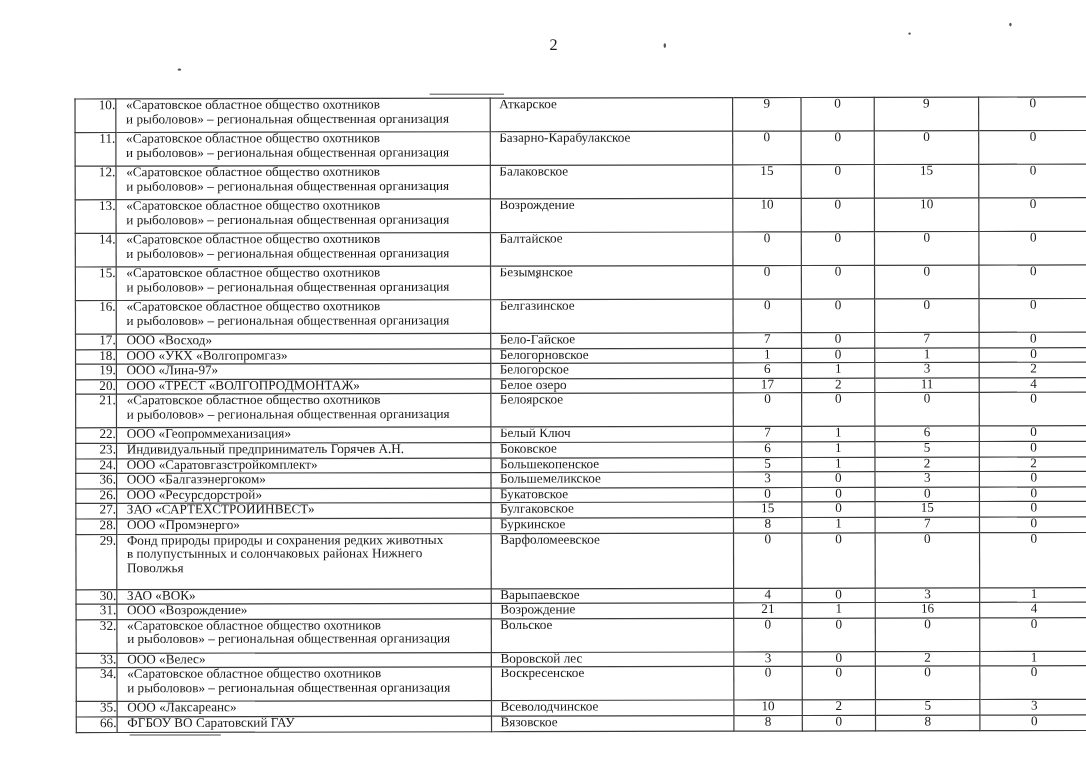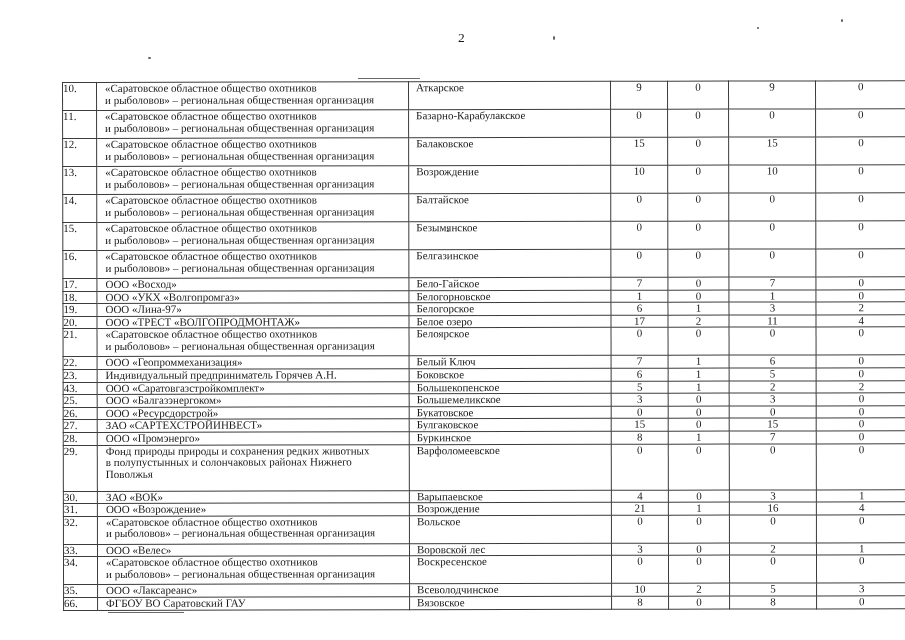--- a/index.html
+++ b/index.html
@@ -33,21 +33,21 @@
     transform:rotate(-0.12deg);
     transform-origin:0 0;
   }
   .registry-table td{
     border:1px solid var(--border_color);
     vertical-align:top;
     padding:0;
     overflow:hidden;
   }
   .registry-table td:last-child{border-right:none;}
-  .c-num{text-align:left;}
+  .c-num{text-align:right;}
   .c-org{padding:0 4px 0 8px !important;white-space:pre-line;margin-left:18px;}
   .c-loc{padding:0 4px 0 7px !important;border-radius:10px;}
   .c-val{text-align:center;}
   tr.r1{height:12px;}
   tr.r2{height:28px;}
   tr.r3{height:46px;}
   .scan-speck{
     position:absolute;
     background:#555;
     border-radius:50%;
@@ -211,30 +211,30 @@
         <tr class="r1">
           <td class="c-num">23.</td>
           <td class="c-org">Индивидуальный предприниматель Горячев А.Н.</td>
           <td class="c-loc">Боковское</td>
           <td class="c-val">6</td>
           <td class="c-val">1</td>
           <td class="c-val">5</td>
           <td class="c-val">0</td>
         </tr>
         <tr class="r1">
-          <td class="c-num">43.</td>
+          <td class="c-num">24.</td>
           <td class="c-org">ООО «Саратовгазстройкомплект»</td>
           <td class="c-loc">Большекопенское</td>
           <td class="c-val">5</td>
           <td class="c-val">1</td>
           <td class="c-val">2</td>
           <td class="c-val">2</td>
         </tr>
         <tr class="r1">
-          <td class="c-num">25.</td>
+          <td class="c-num">36.</td>
           <td class="c-org">ООО «Балгазэнергоком»</td>
           <td class="c-loc">Большемеликское</td>
           <td class="c-val">3</td>
           <td class="c-val">0</td>
           <td class="c-val">3</td>
           <td class="c-val">0</td>
         </tr>
         <tr class="r1">
           <td class="c-num">26.</td>
           <td class="c-org">ООО «Ресурсдорстрой»</td>

